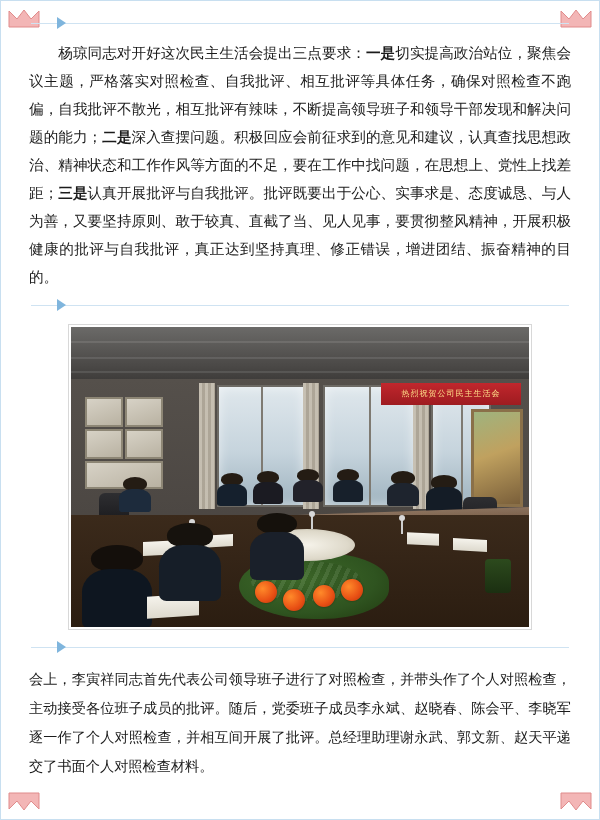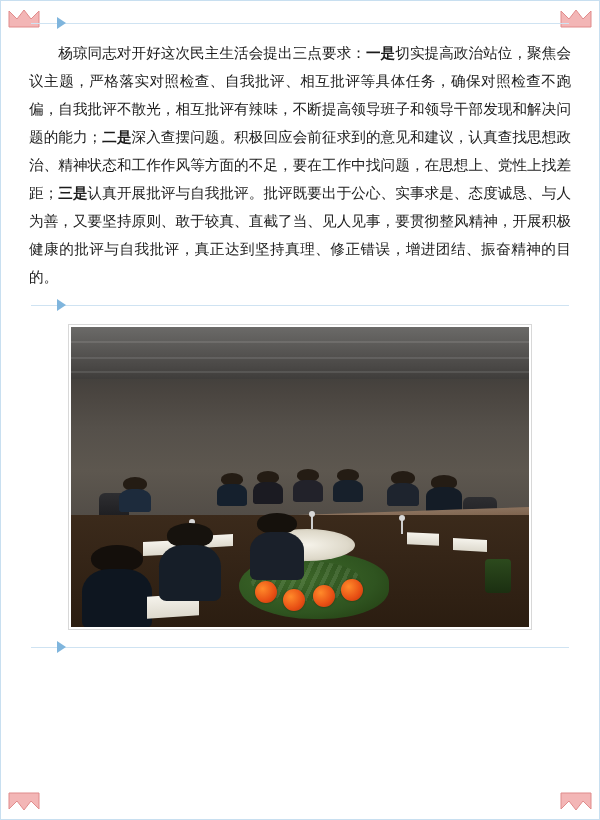--- a/index.html
+++ b/index.html
@@ -260,20 +260,44 @@
   </div>
 
   <div class="photo-wrap">
     <div class="photo">
       <div class="ceiling">
         <div class="ceil-line" style="top:14px"></div>
         <div class="ceil-line" style="top:30px"></div>
         <div class="ceil-line" style="top:44px"></div>
       </div>
 
+      <div class="wall">
+        <div class="curtain" style="left:128px"></div>
+        <div class="window" style="left:146px; width:84px;">
+            <div class="mullion"></div>
+          </div>
+        <div class="curtain" style="left:232px"></div>
+        <div class="window" style="left:252px; width:88px;">
+            <div class="mullion"></div>
+          </div>
+        <div class="curtain" style="left:342px"></div>
+        <div class="window" style="left:360px; width:56px;">
+            <div class="mullion"></div>
+          </div>
+
+        <div class="plaque" style="left:14px; top:18px; width:34px; height:26px;"></div>
+        <div class="plaque" style="left:54px; top:18px; width:34px; height:26px;"></div>
+        <div class="plaque" style="left:14px; top:50px; width:34px; height:26px;"></div>
+        <div class="plaque" style="left:54px; top:50px; width:34px; height:26px;"></div>
+        <div class="plaque" style="left:14px; top:82px; width:74px; height:24px;"></div>
+
+        <div class="frame-art" style="right:6px; top:30px; width:46px; height:92px;"></div>
+
+        <div class="banner">热烈祝贺公司民主生活会</div>
+      </div>
 
       <div class="floor"></div>
 
       <div class="chairback" style="left:28px; top:166px; width:30px; height:34px;"></div>
       <div class="chairback" style="left:392px; top:170px; width:34px; height:40px;"></div>
       <div class="chairback" style="right:6px; top:190px; width:40px; height:52px;"></div>
 
       <div class="person" style="left:52px; top:150px; width:24px; height:34px;">
         <div class="head"></div>
           <div class="body-sil" style="background:#1d2b3c"></div>
@@ -344,14 +368,17 @@
       <div class="plantpot" style="right:18px; bottom:34px;"></div>
     </div>
   </div>
 
   <div style="height:12px"></div>
   <div class="rule">
     <div class="line"></div>
     <div class="arrow"></div>
   </div>
 
+  <div class="para2">
+    <span class="indent"></span><span>会上，李寅祥同志首先代表公司领导班子进行了对照检查，并带头作了个人对照检查，主动接受各位班子成员的批评。随后，党委班子成员李永斌、赵晓春、陈会平、李晓军逐一作了个人对照检查，并相互间开展了批评。总经理助理谢永武、郭文新、赵天平递交了书面个人对照检查材料。</span>
+  </div>
 
 </div>
 
 </body></html>

